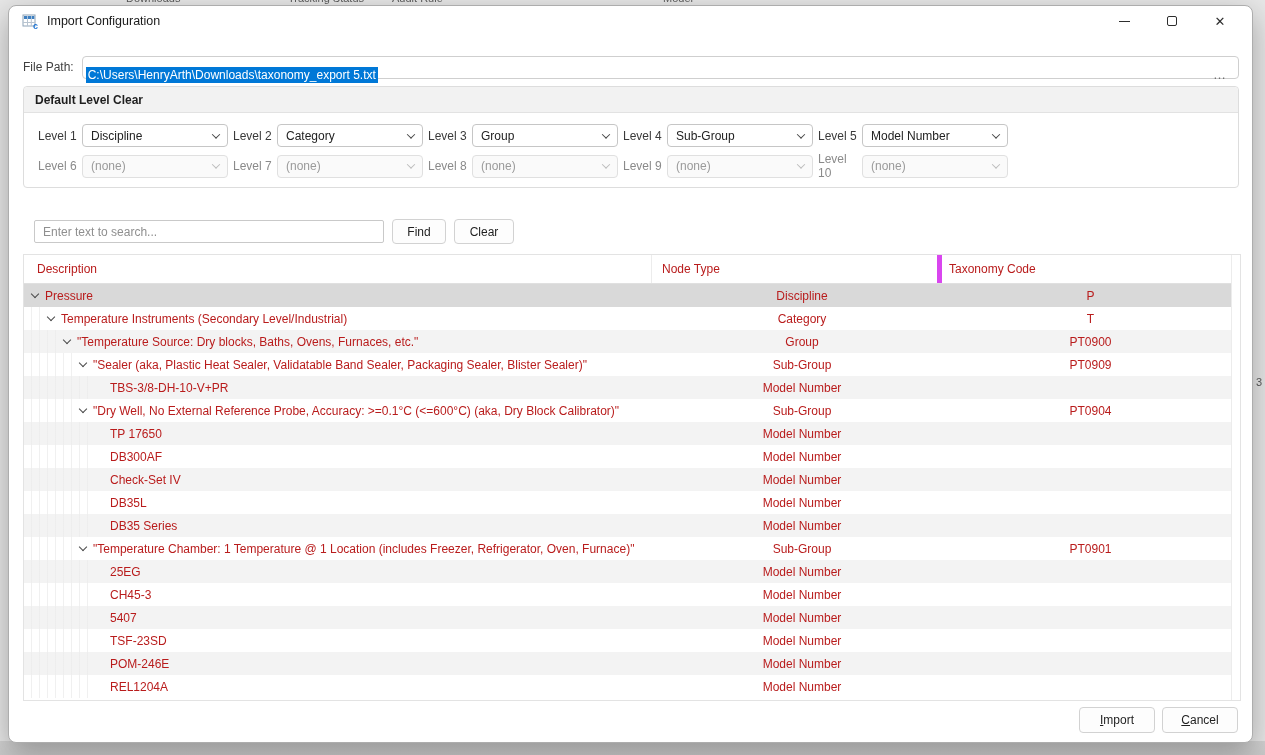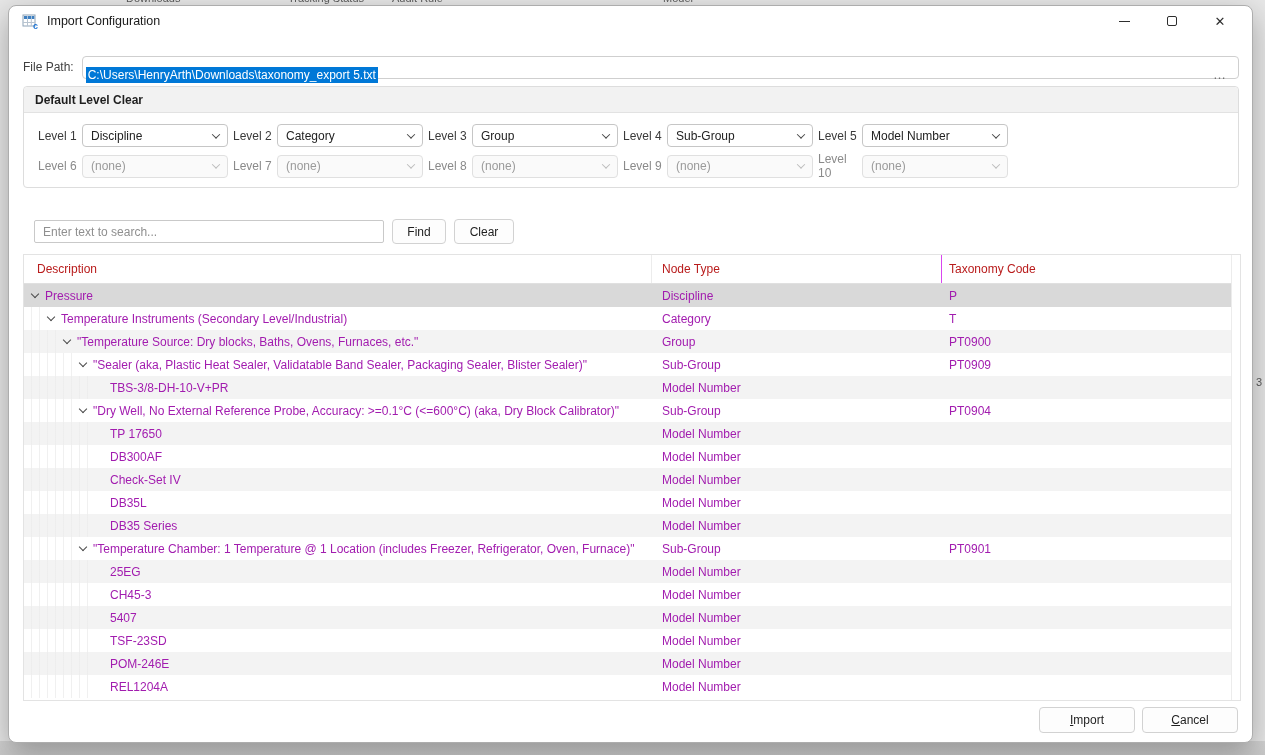--- a/index.html
+++ b/index.html
@@ -69,38 +69,38 @@
   .clear-btn { width:60px; margin-left:8px; }
 
   
   .table { position:absolute; left:14px; top:248px; width:1218px; height:447px;
     border:1px solid #e3e3e3; background:#fff; overflow:hidden; }
   .table::after { content:""; position:absolute; top:0; bottom:0; right:8px; width:1px;
     background:#ececec; }
   .thead { display:flex; height:29px; margin-right:8px; border-bottom:1px solid #e0e0e0; }
   .th { font-size:12px; color:#b91c1c; display:flex; align-items:center; }
   .th-desc { width:628px; padding-left:13px; border-right:1px solid #ececec; }
-  .th-node { width:290px; padding-left:10px; border-right:1px solid #d946ef; }
+  .th-node { width:290px; padding-left:10px; border-right:5px solid #d946ef; }
   .th-tax  { width:290px; padding-left:7px; }
   .trow { display:flex; height:23px; margin-right:8px; align-items:center; position:relative; }
   .trow.stripe { background:#f3f3f3; }
   .trow.selected { background:#d9d9d9; }
-  .td { font-size:12px; color:#a21caf; white-space:nowrap; overflow:hidden; }
+  .td { font-size:12px; color:#b91c1c; white-space:nowrap; overflow:hidden;text-align:center; }
   .td-desc { width:628px; display:flex; align-items:center; }
   .td-node { width:290px; padding-left:10px; }
   .td-tax  { width:290px; padding-left:7px; }
   .indent-guides { position:absolute; left:0; top:0; bottom:0;
     background:repeating-linear-gradient(to right, transparent 0 7px, #ececec 7px 8px); opacity:.8; }
   .tree-chev { width:6px; height:6px; border-right:1.3px solid #4a4a4a; border-bottom:1.3px solid #4a4a4a;
     transform:rotate(45deg); flex:none; margin:-3px 7px 0 0; }
   .chev-space { width:14px; flex:none; }
 
   
   .footer { position:absolute; right:14px; bottom:9px; display:flex; }
-  .footer-btn { width:96px; height:26px; margin-left:7px; }
+  .footer-btn { width:76px; height:26px; margin-left:7px; }
   .footer-btn::first-letter { text-decoration:underline; }
 </style>
 </head>
 <body>
 
 <div class="bg">
   <div id="bg-frags">
       <span class="bg-frag" style="left: 126px; top: -8px;">Downloads</span>
       <span class="bg-frag" style="left: 288px; top: -8px;">Tracking Status</span>
       <span class="bg-frag" style="left: 392px; top: -8px;">Audit Rule</span>

